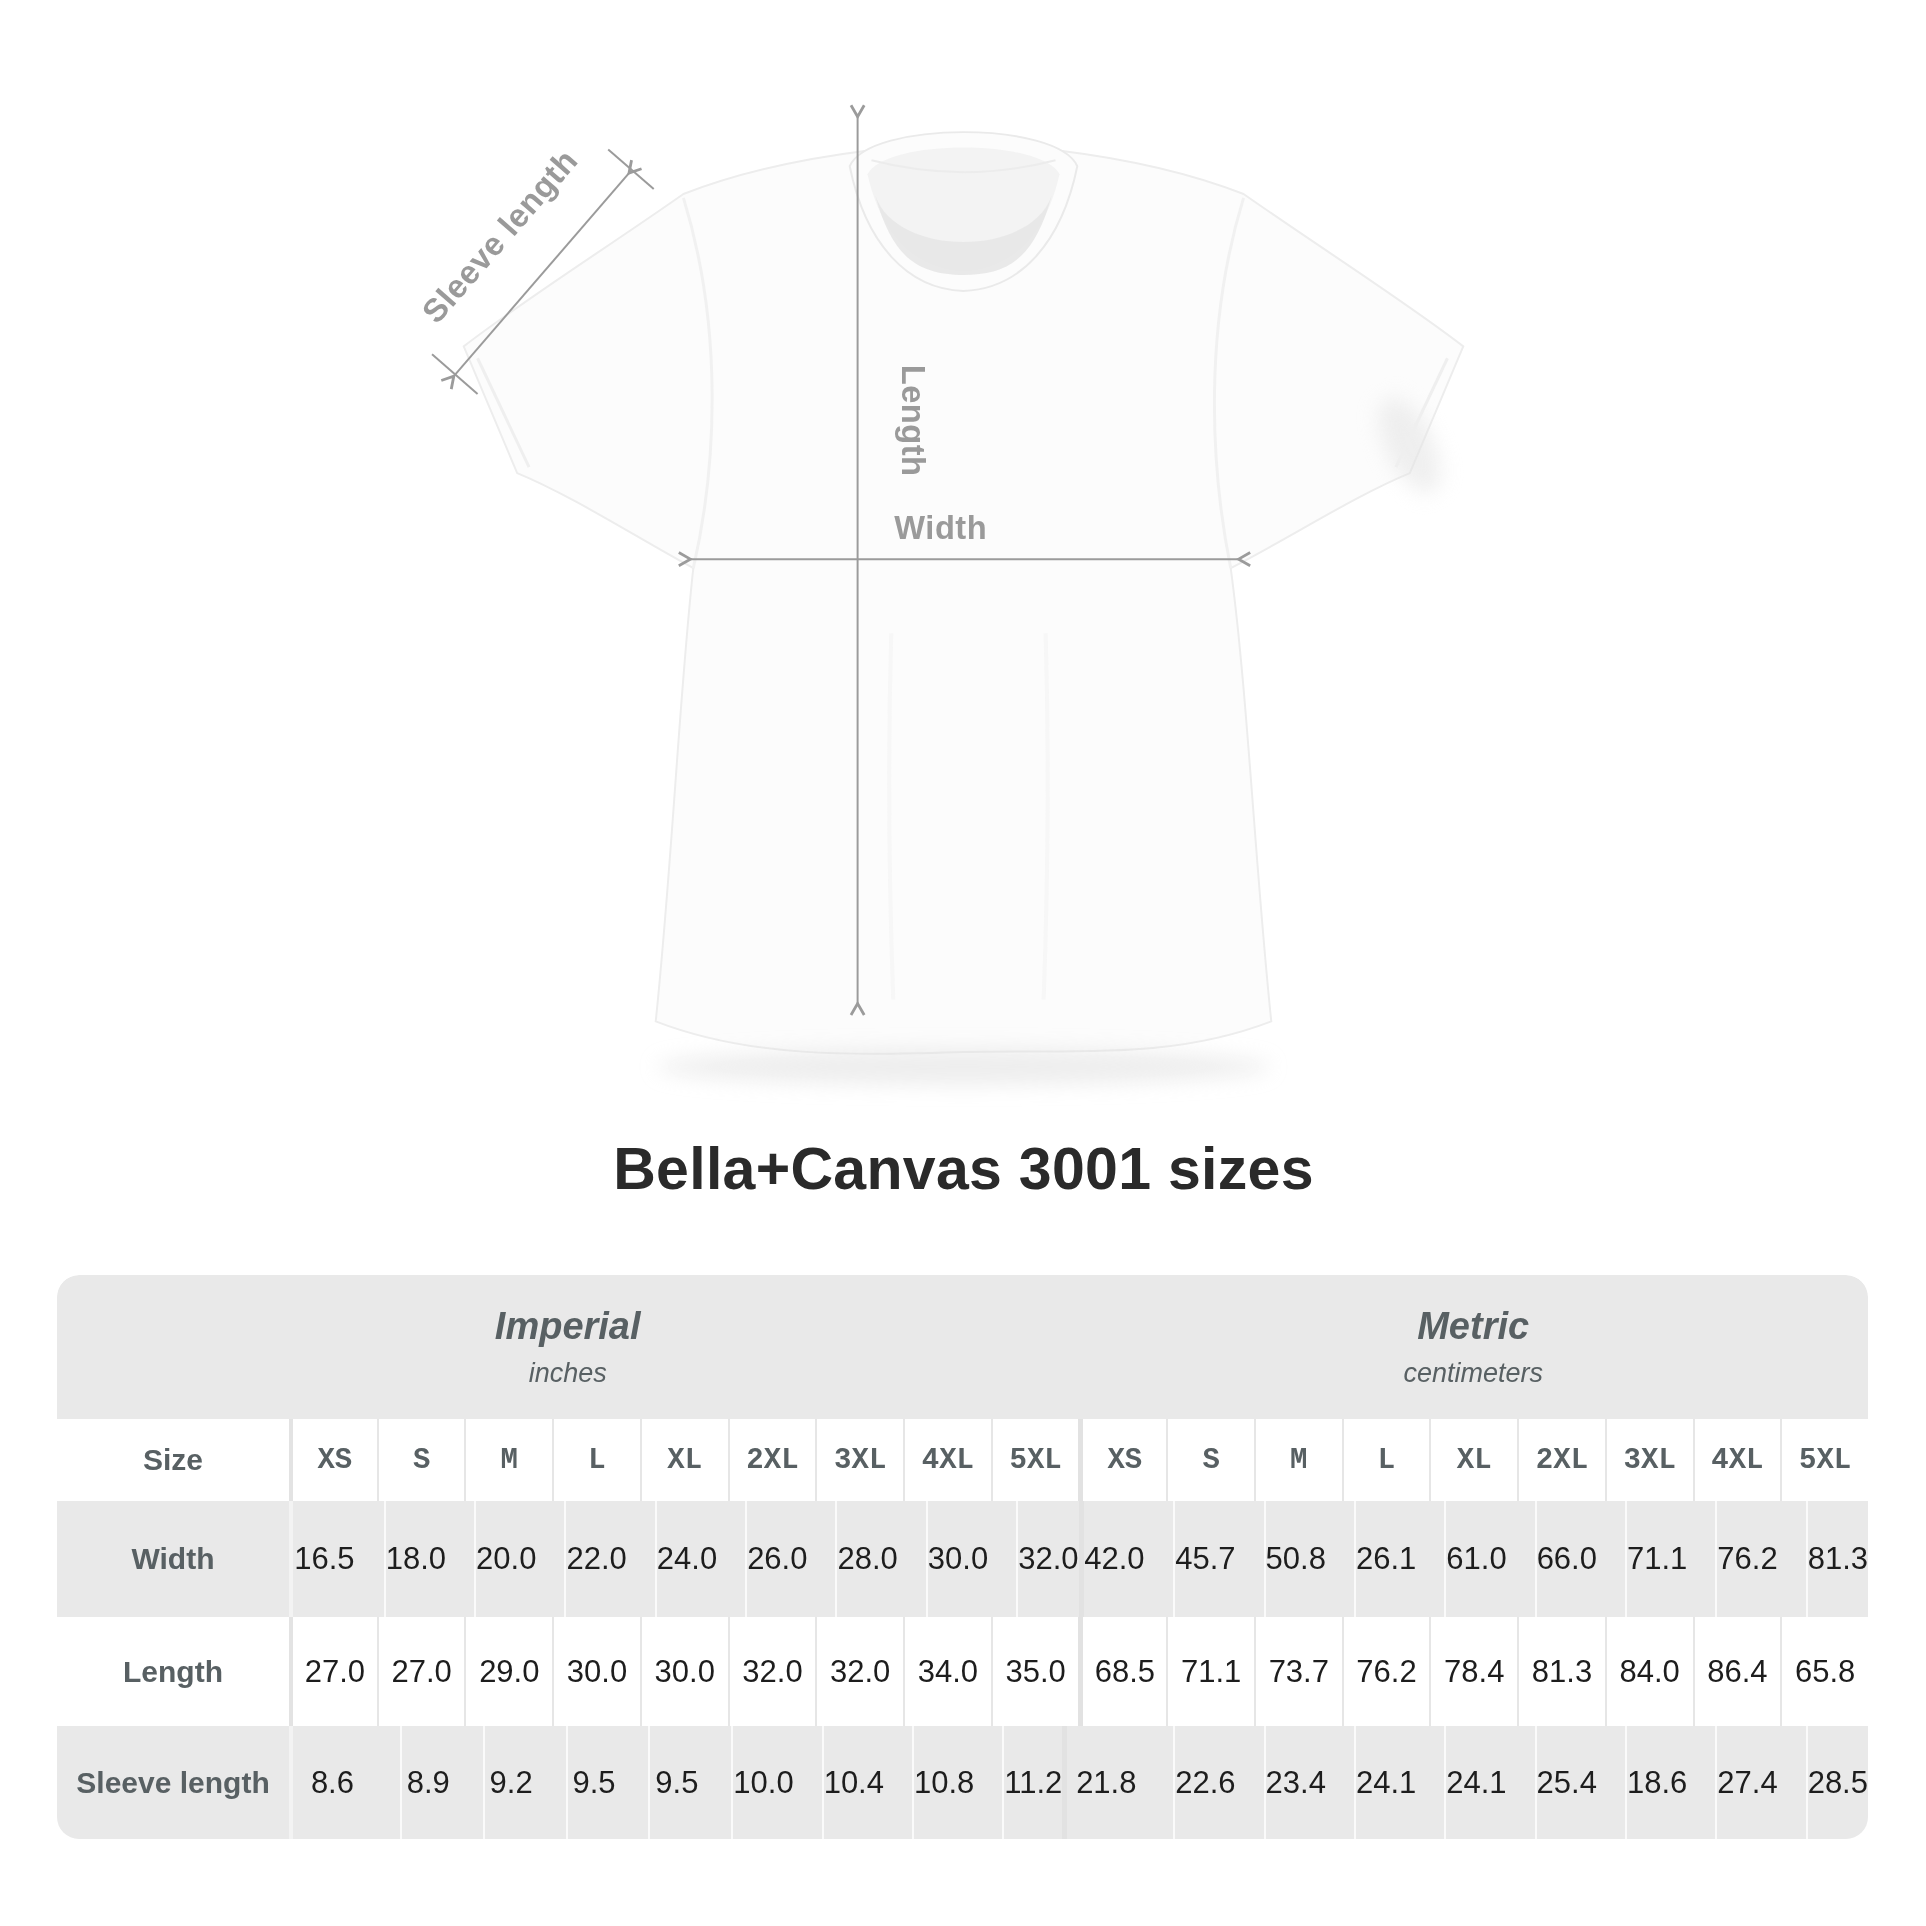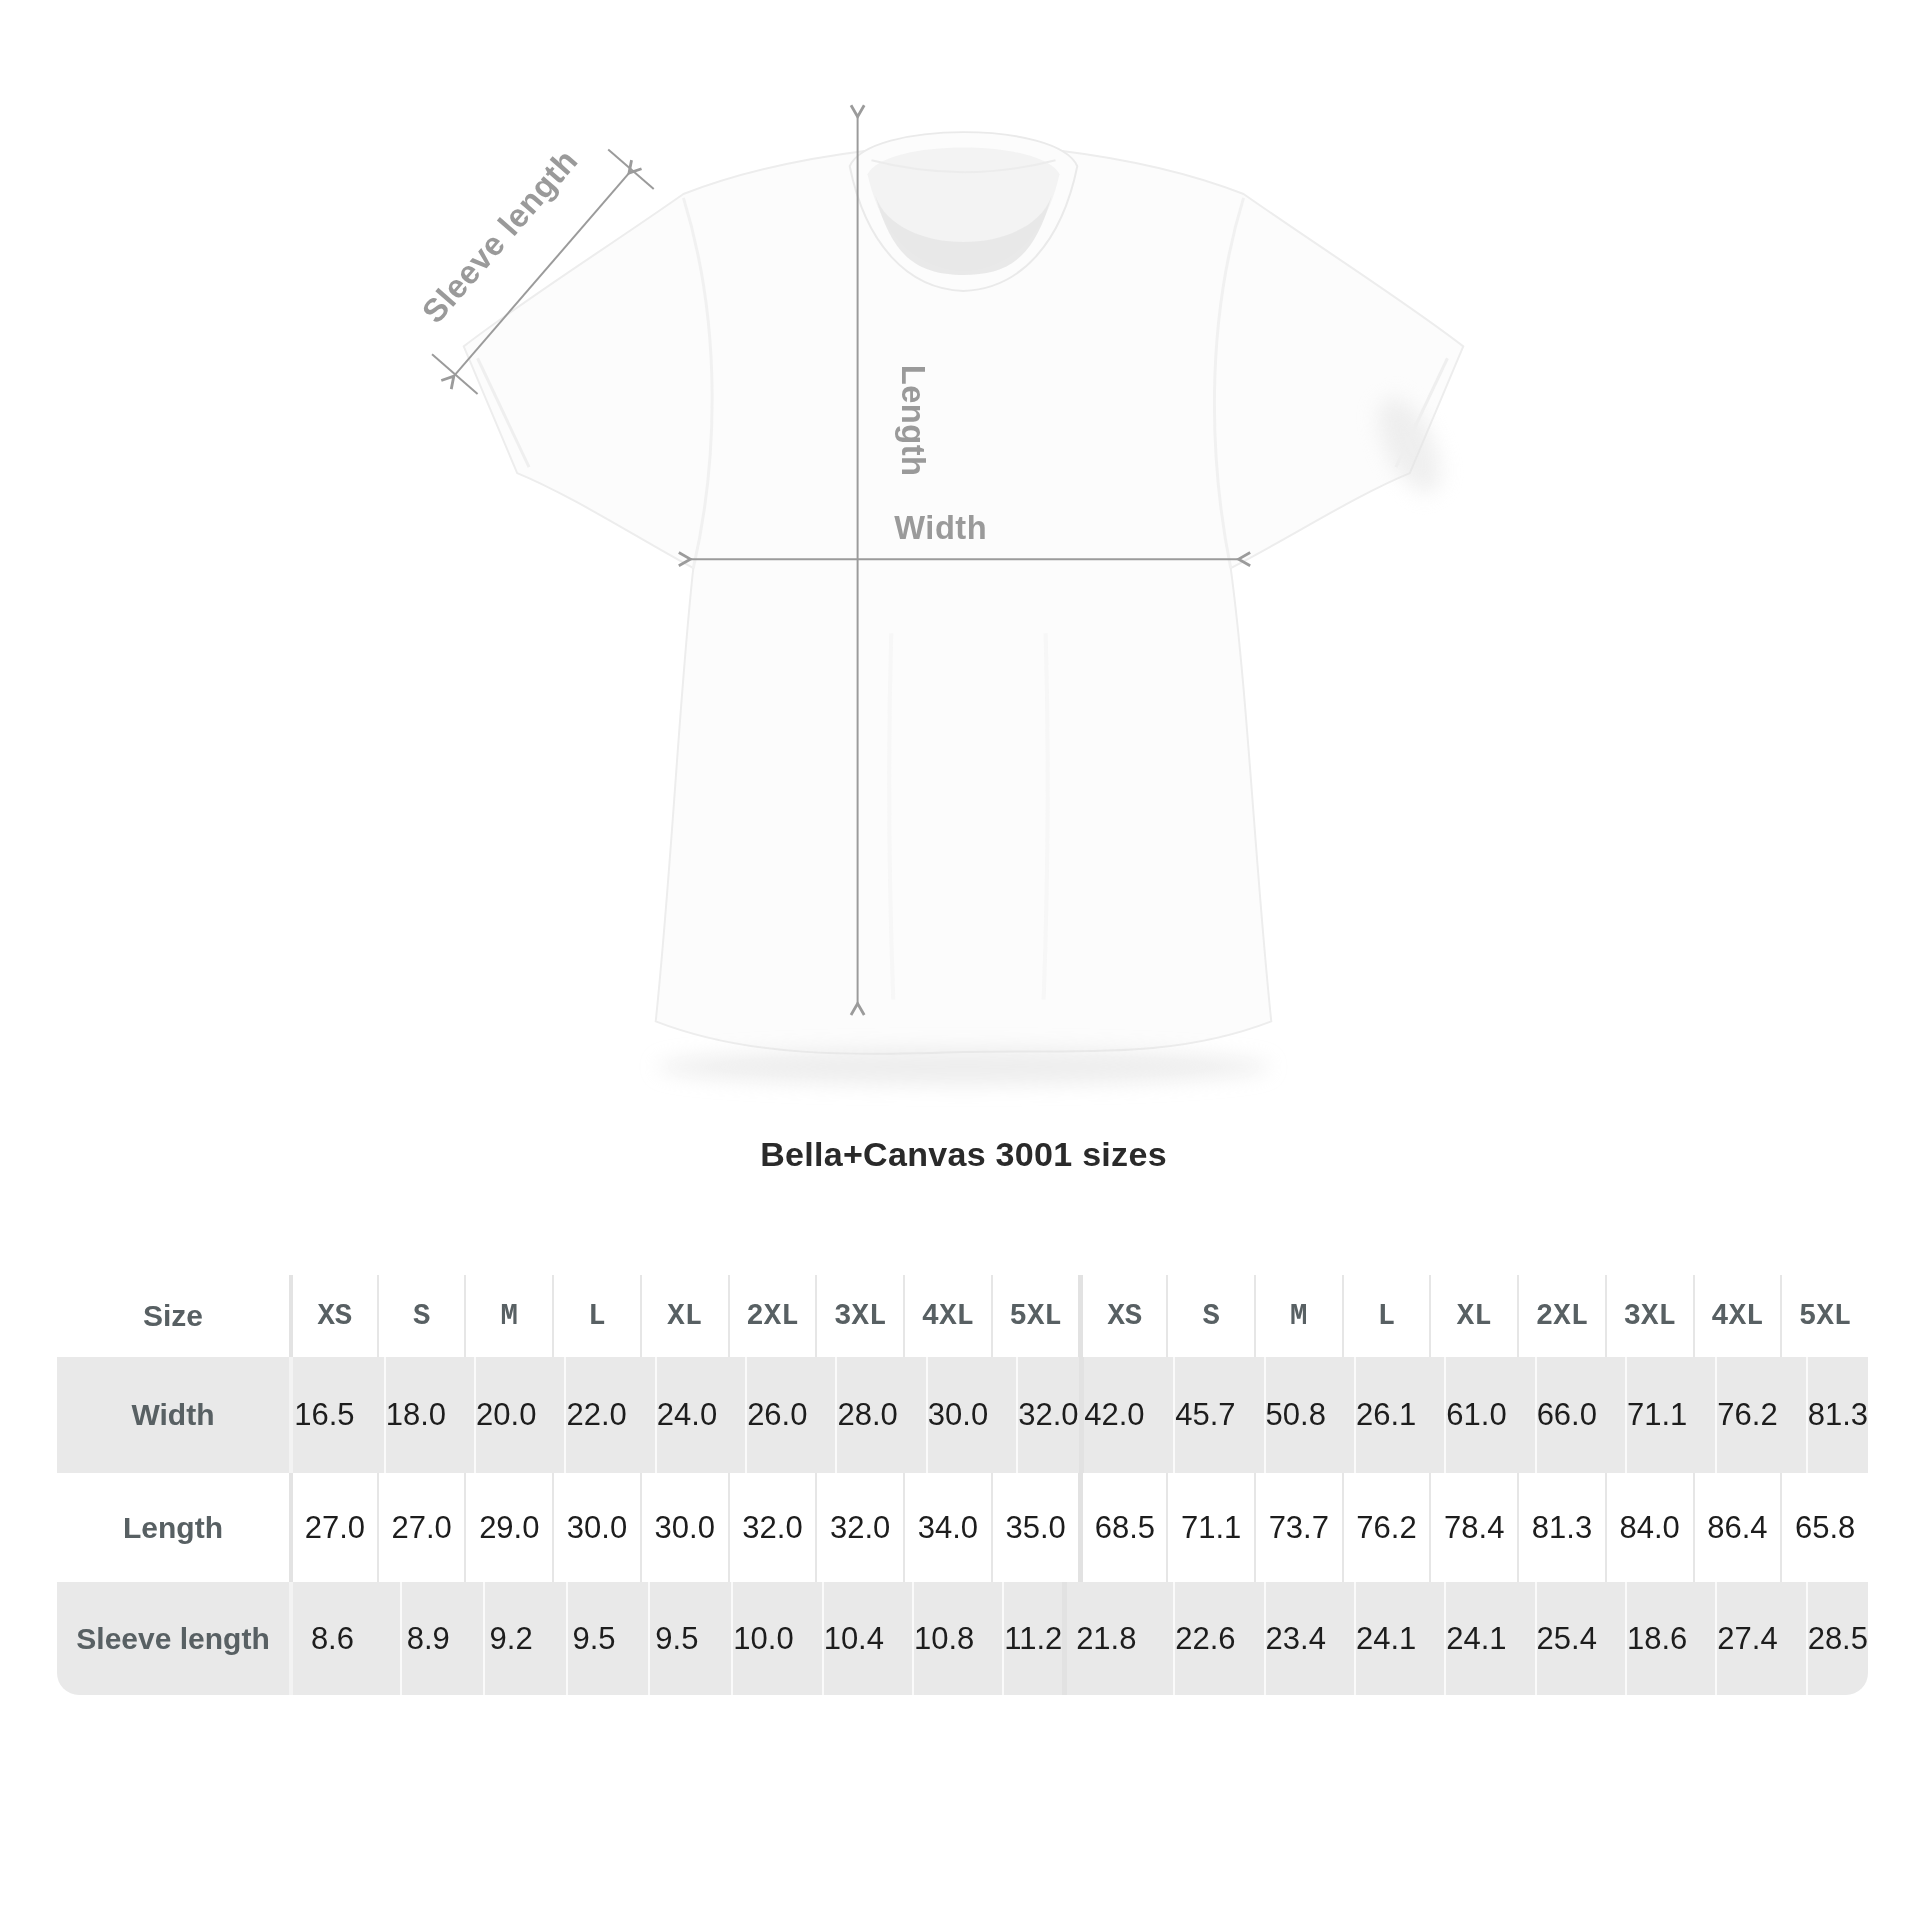--- a/index.html
+++ b/index.html
@@ -8,21 +8,21 @@
     font-family:"Liberation Sans","DejaVu Sans",sans-serif;
   }
   
   .shirt-svg{position:absolute;left:0;top:0;}
   .dim-line{stroke:#9b9b9b;stroke-width:2;fill:none;}
   .dim-tick{stroke:#9b9b9b;stroke-width:2;}
   .dim-label{fill:#9a9a9a;font-weight:bold;font-size:33px;letter-spacing:.5px;}
   
   .title{
     position:absolute;left:0;top:1135px;width:100%;text-align:center;
-    font-size:34px;font-weight:bold;color:#2a2a2a;letter-spacing:0.3px;
+    font-size:59px;font-weight:bold;color:#2a2a2a;letter-spacing:0.3px;
   }
   .subtitle{
     position:absolute;left:0;top:1192px;width:100%;text-align:center;
     font-size:26px;font-style:italic;color:#4f4f4f;
   }
   
   .size-table{
     position:absolute;left:57px;top:1275px;width:1811px;height:590px;
     border-radius:22px;overflow:hidden;
   }
@@ -123,20 +123,30 @@
       <line class="dim-line" x1="458" y1="380" x2="635" y2="175" marker-start="url(#arr)" marker-end="url(#arr)"></line>
       <line class="dim-tick" x1="614" y1="151" x2="660" y2="191"></line>
       <line class="dim-tick" x1="436" y1="358" x2="482" y2="398"></line>
     </g>
     <text class="dim-label" transform="translate(513 246) rotate(-49)" text-anchor="middle">Sleeve length</text>
   </svg>
 
   <div class="title">Bella+Canvas 3001 sizes</div>
 
   <div class="size-table">
+    <div class="band">
+      <div class="band-half imperial">
+        <div class="unit-title">Imperial</div>
+        <div class="unit-sub">inches</div>
+      </div>
+      <div class="band-half metric">
+        <div class="unit-title">Metric</div>
+        <div class="unit-sub">centimeters</div>
+      </div>
+    </div>
     <div id="grid">
         <div class="trow white row-size">
           <div class="cell rlabel ">Size</div>
           <div class="cell shead sep-first x">XS</div>
           <div class="cell shead sep x">S</div>
           <div class="cell shead sep x">M</div>
           <div class="cell shead sep x">L</div>
           <div class="cell shead sep x">XL</div>
           <div class="cell shead sep x">2XL</div>
           <div class="cell shead sep x">3XL</div>

